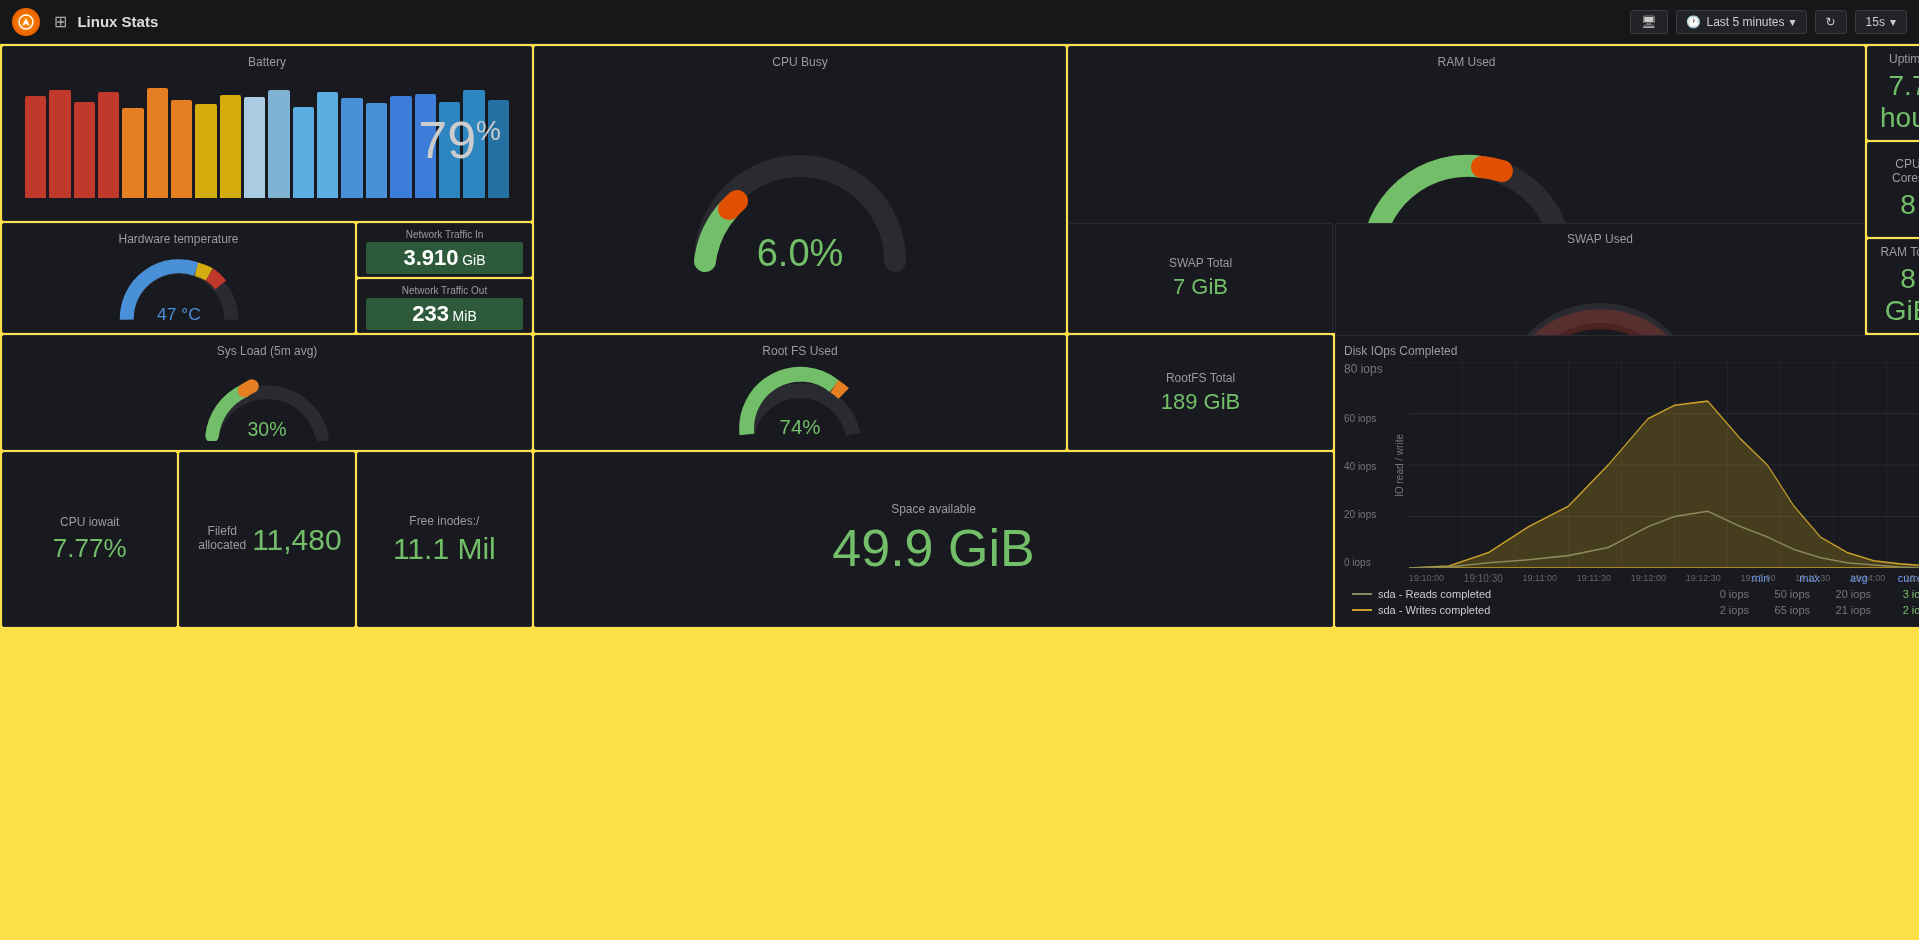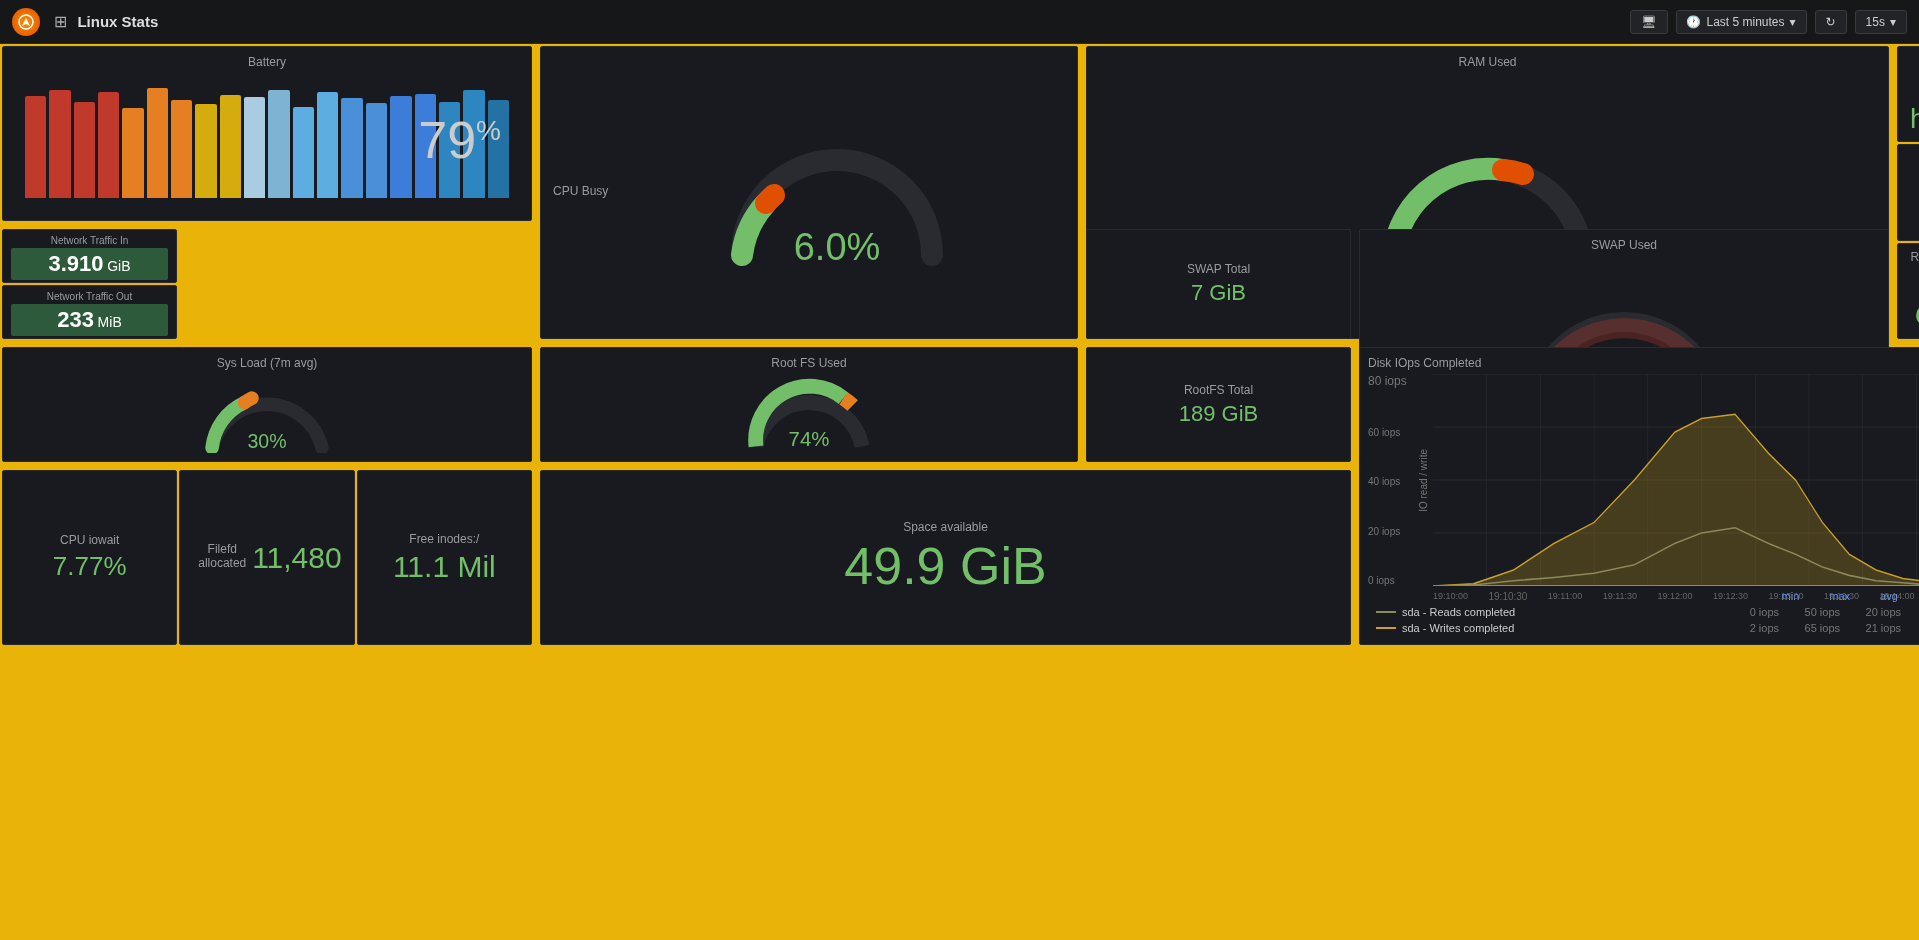--- a/index.html
+++ b/index.html
@@ -100,21 +100,21 @@
       <span>▾</span>
     </button>
     <button class="topbar-btn">↻</button>
     <button class="topbar-btn">
       <span>15s</span>
       <span>▾</span>
     </button>
   </div>
 </div>
 
-<div style="display:grid; grid-template-columns: 530px 265px 265px 265px 530px 1fr; grid-template-rows: 175px 110px 115px 175px; gap:8px; padding:2px; height:896px; background:#eab308;">
+<div style="display:grid; grid-template-columns: 530px 265px 265px 265px 530px 1fr; grid-template-rows: 175px 110px 115px 175px; gap:2px; padding:2px; height:896px; background:#fde047;">
 
   <div class="card" style="grid-column:1; grid-row:1; position:relative;">
     <div class="card-title">Battery</div>
     <div style="display:flex; align-items:flex-end; gap:3px; height:130px; padding: 5px 10px 5px 10px;">
 
       <div style="flex:1;height:85%;background:#c0392b;border-radius:2px 2px 0 0;"></div>
       <div style="flex:1;height:90%;background:#c0392b;border-radius:2px 2px 0 0;"></div>
       <div style="flex:1;height:80%;background:#c0392b;border-radius:2px 2px 0 0;"></div>
       <div style="flex:1;height:88%;background:#c0392b;border-radius:2px 2px 0 0;"></div>
       <div style="flex:1;height:75%;background:#e67e22;border-radius:2px 2px 0 0;"></div>
@@ -132,21 +132,21 @@
       <div style="flex:1;height:87%;background:#3b7dd8;border-radius:2px 2px 0 0;"></div>
       <div style="flex:1;height:80%;background:#2e86c1;border-radius:2px 2px 0 0;"></div>
       <div style="flex:1;height:90%;background:#2e86c1;border-radius:2px 2px 0 0;"></div>
       <div style="flex:1;height:82%;background:#2471a3;border-radius:2px 2px 0 0;"></div>
     </div>
     <div style="position:absolute; right:30px; top:50%; transform:translateY(-40%); font-size:52px; color:#ccc; font-weight:200;">
       <span>79</span><span style="font-size:28px;vertical-align:super;">%</span>
     </div>
   </div>
 
-  <div class="card" style="grid-column:2/4; grid-row:1/3; display:flex;flex-direction:row;align-items:center;">
+  <div class="card" style="grid-column:2/4; grid-row:1/3; display:flex;flex-direction:column;align-items:center;">
     <div class="card-title">CPU Busy</div>
     <div style="flex:1;display:flex;align-items:center;justify-content:center;width:100%;position:relative;">
       <svg width="230" height="155" viewBox="0 0 230 155">
 
         <path d="M 20 140 A 95 95 0 0 1 210 140" fill="none" stroke="#2a2b30" stroke-width="22" stroke-linecap="round"></path>
 
         <path d="M 20 140 A 95 95 0 0 1 44 88" fill="none" stroke="#73bf69" stroke-width="22" stroke-linecap="round"></path>
 
         <path d="M 44 88 A 95 95 0 0 1 52 80" fill="none" stroke="#e05000" stroke-width="22" stroke-linecap="round"></path>
         <text x="115" y="145" text-anchor="middle" font-size="38" fill="#73bf69" font-weight="300">6.0%</text>
@@ -178,20 +178,33 @@
       <div class="card-value-green" style="font-size:28px;">8</div>
     </div>
     <div class="card" style="flex:1;display:flex;flex-direction:column;align-items:center;justify-content:center;">
       <div class="card-title">RAM Total</div>
       <div class="card-value-green" style="font-size:28px;">8 GiB</div>
     </div>
   </div>
 
   <div style="grid-column:1; grid-row:2; display:flex;gap:2px;">
 
+    <div class="card" style="flex:1;display:flex;flex-direction:column;align-items:center;">
+      <div class="card-title">Hardware temperature</div>
+      <svg width="140" height="85" viewBox="0 0 140 85">
+        <path d="M 10 80 A 60 60 0 0 1 130 80" fill="none" stroke="#2a2b30" stroke-width="16"></path>
+
+        <path d="M 10 80 A 60 60 0 0 1 90 22" fill="none" stroke="#4a90d9" stroke-width="16"></path>
+
+        <path d="M 90 22 A 60 60 0 0 1 105 28" fill="none" stroke="#d4ac0d" stroke-width="16"></path>
+
+        <path d="M 105 28 A 60 60 0 0 1 118 40" fill="none" stroke="#c0392b" stroke-width="16"></path>
+        <text x="70" y="80" text-anchor="middle" font-size="20" fill="#4a90d9" font-weight="300">47 °C</text>
+      </svg>
+    </div>
 
     <div style="width:175px;display:flex;flex-direction:column;gap:2px;">
       <div class="card" style="flex:1;padding:5px 8px;">
         <div class="card-title" style="font-size:10px;margin-bottom:2px;">Network Traffic In</div>
         <div style="background:#2d5a3a;border-radius:2px;padding:3px 6px;text-align:center;">
           <span style="font-size:22px;font-weight:600;color:#fff;">3.910</span>
           <span style="font-size:14px;color:#fff;">GiB</span>
         </div>
       </div>
       <div class="card" style="flex:1;padding:5px 8px;">
@@ -241,21 +254,21 @@
 
         <path d="M 28 90 A 90 90 0 0 1 195 130" fill="none" stroke="#c0392b" stroke-width="20" stroke-linecap="round" stroke-dasharray="2 0" opacity="0.3"></path>
 
         <path d="M 15 130 A 90 90 0 0 1 22 105" fill="none" stroke="#73bf69" stroke-width="20" stroke-linecap="round"></path>
         <text x="105" y="132" text-anchor="middle" font-size="32" fill="#73bf69" font-weight="300">3.4%</text>
       </svg>
     </div>
   </div>
 
   <div class="card" style="grid-column:1; grid-row:3; display:flex;flex-direction:column;align-items:center;">
-    <div class="card-title">Sys Load (7m avg)</div>
+    <div class="card-title">Sys Load (5m avg)</div>
     <svg width="170" height="105" viewBox="0 0 170 105">
       <path d="M 12 98 A 75 75 0 0 1 158 98" fill="none" stroke="#2a2b30" stroke-width="18" stroke-linecap="round"></path>
 
       <path d="M 12 98 A 75 75 0 0 1 55 38" fill="none" stroke="#73bf69" stroke-width="18" stroke-linecap="round"></path>
 
       <path d="M 55 38 A 75 75 0 0 1 65 32" fill="none" stroke="#e67e22" stroke-width="18" stroke-linecap="round"></path>
       <text x="85" y="98" text-anchor="middle" font-size="26" fill="#73bf69" font-weight="300">30%</text>
     </svg>
   </div>
 

